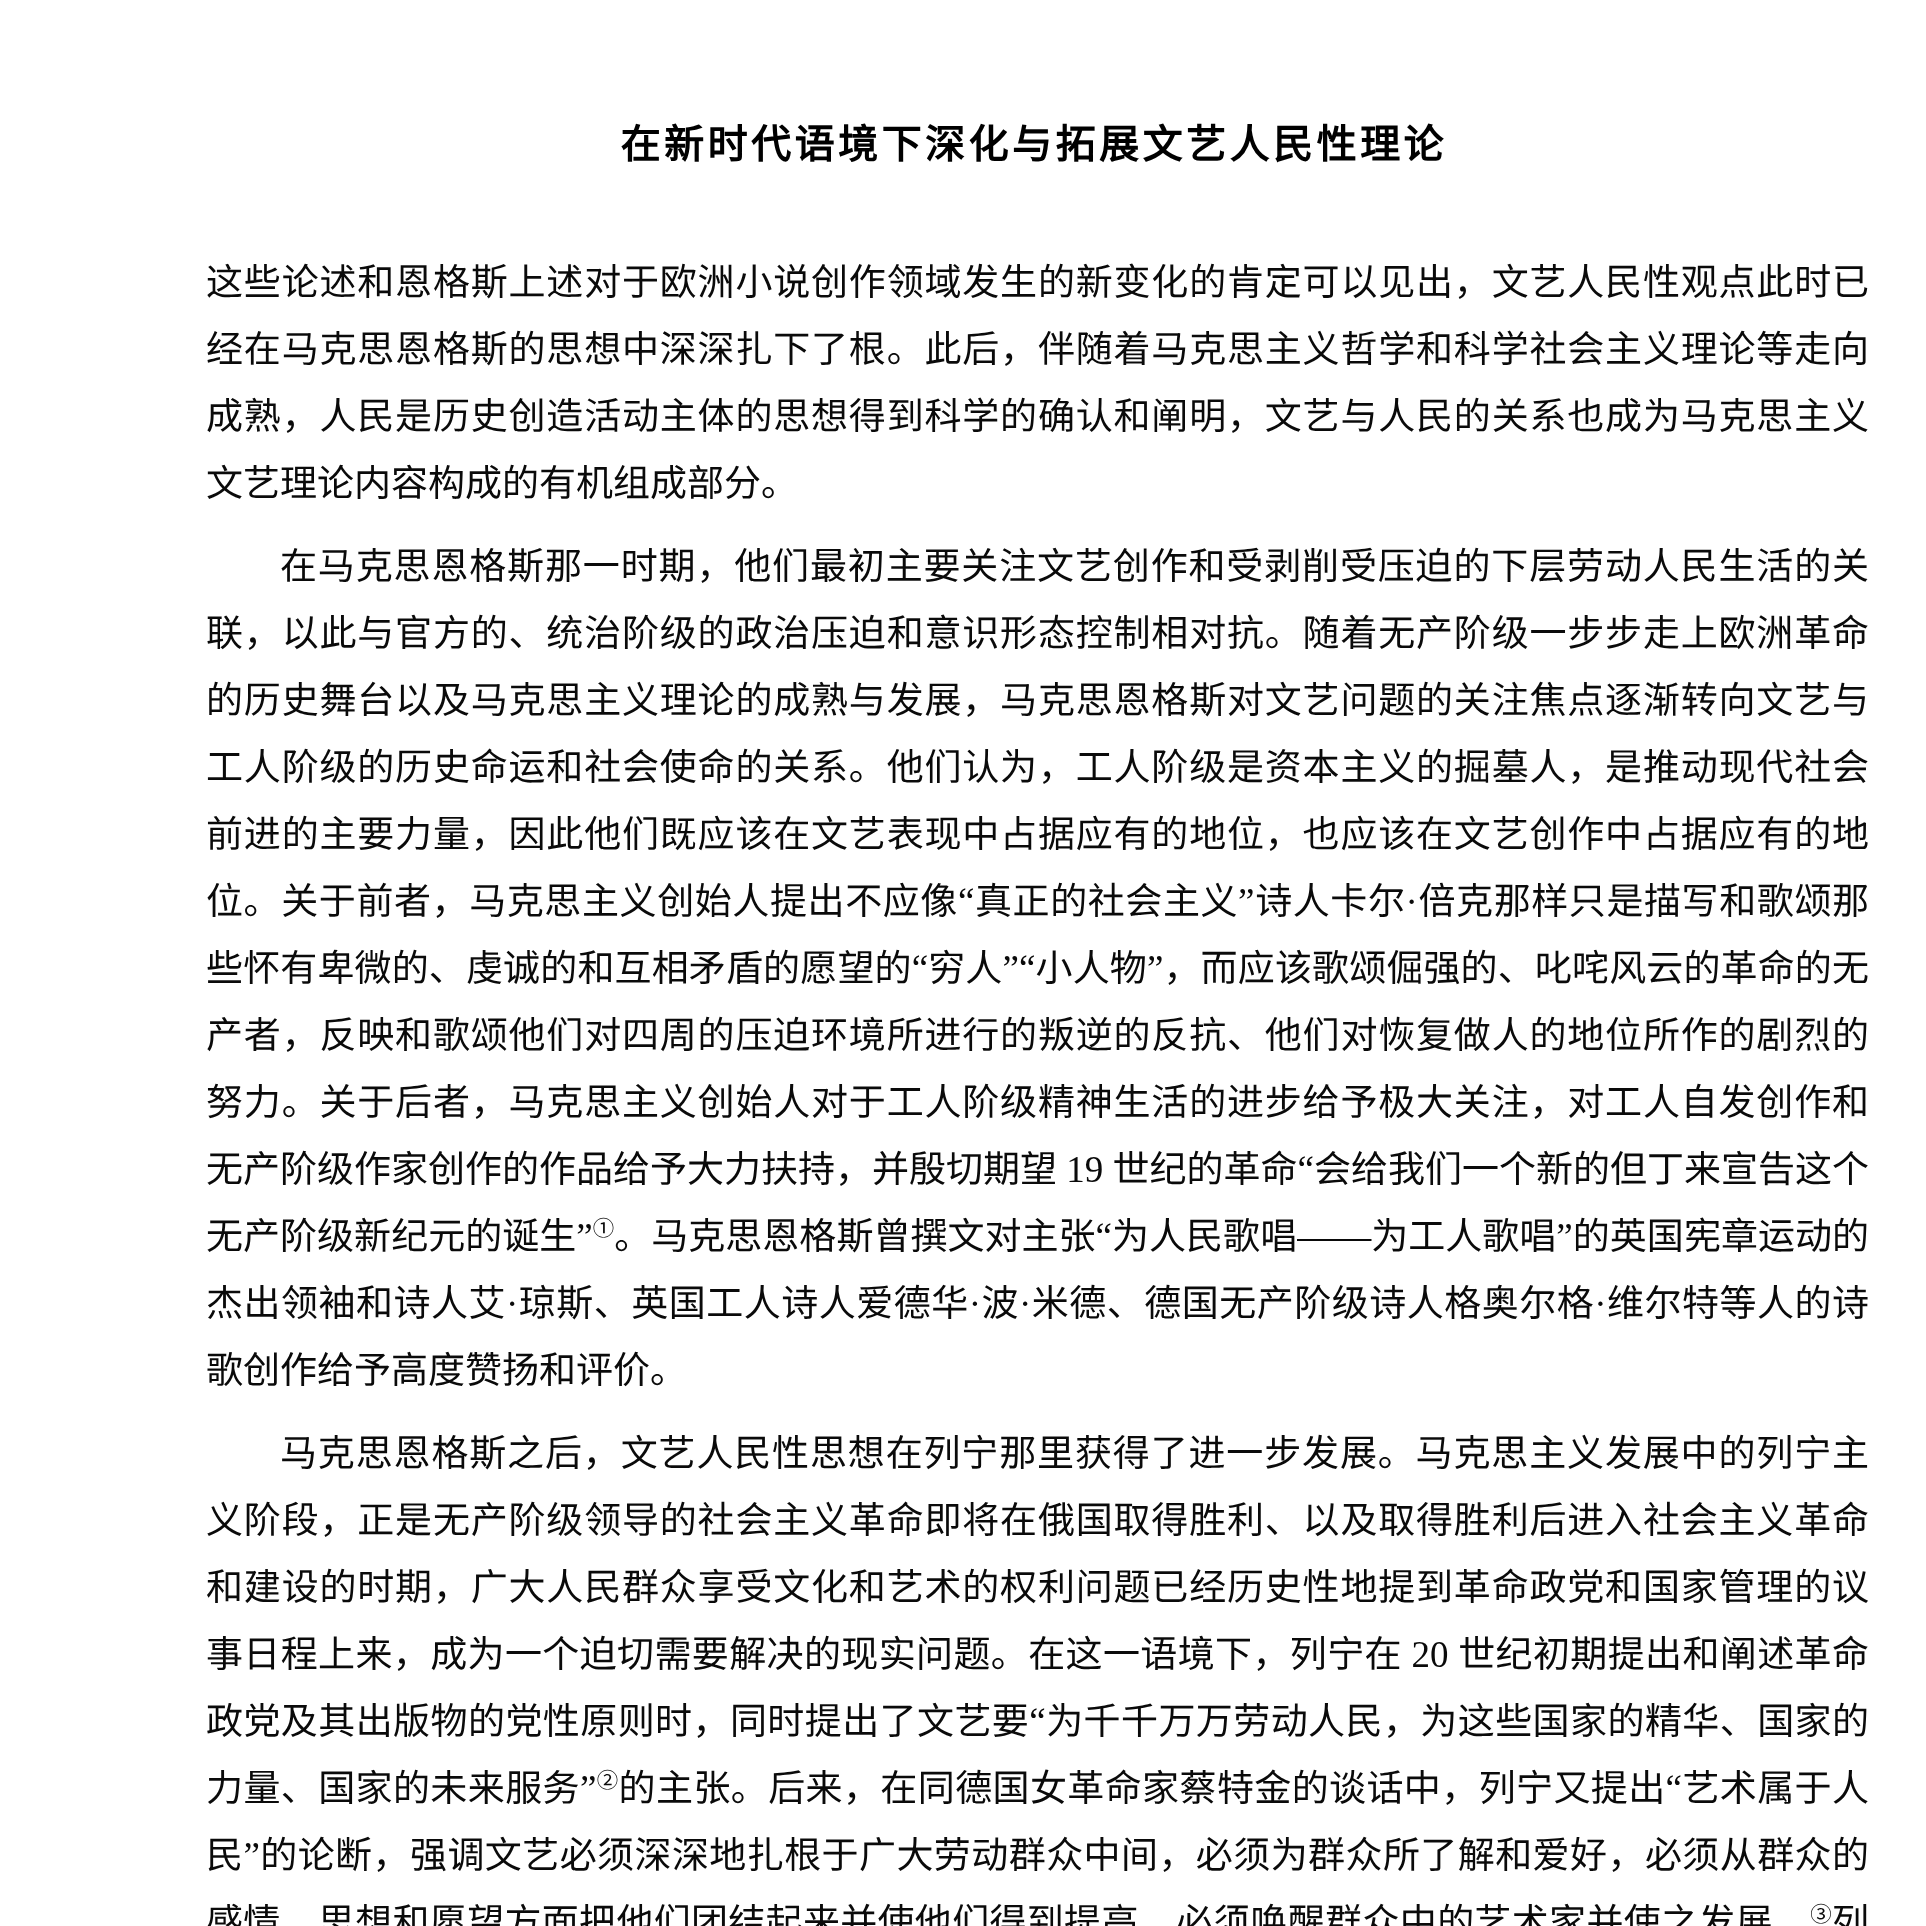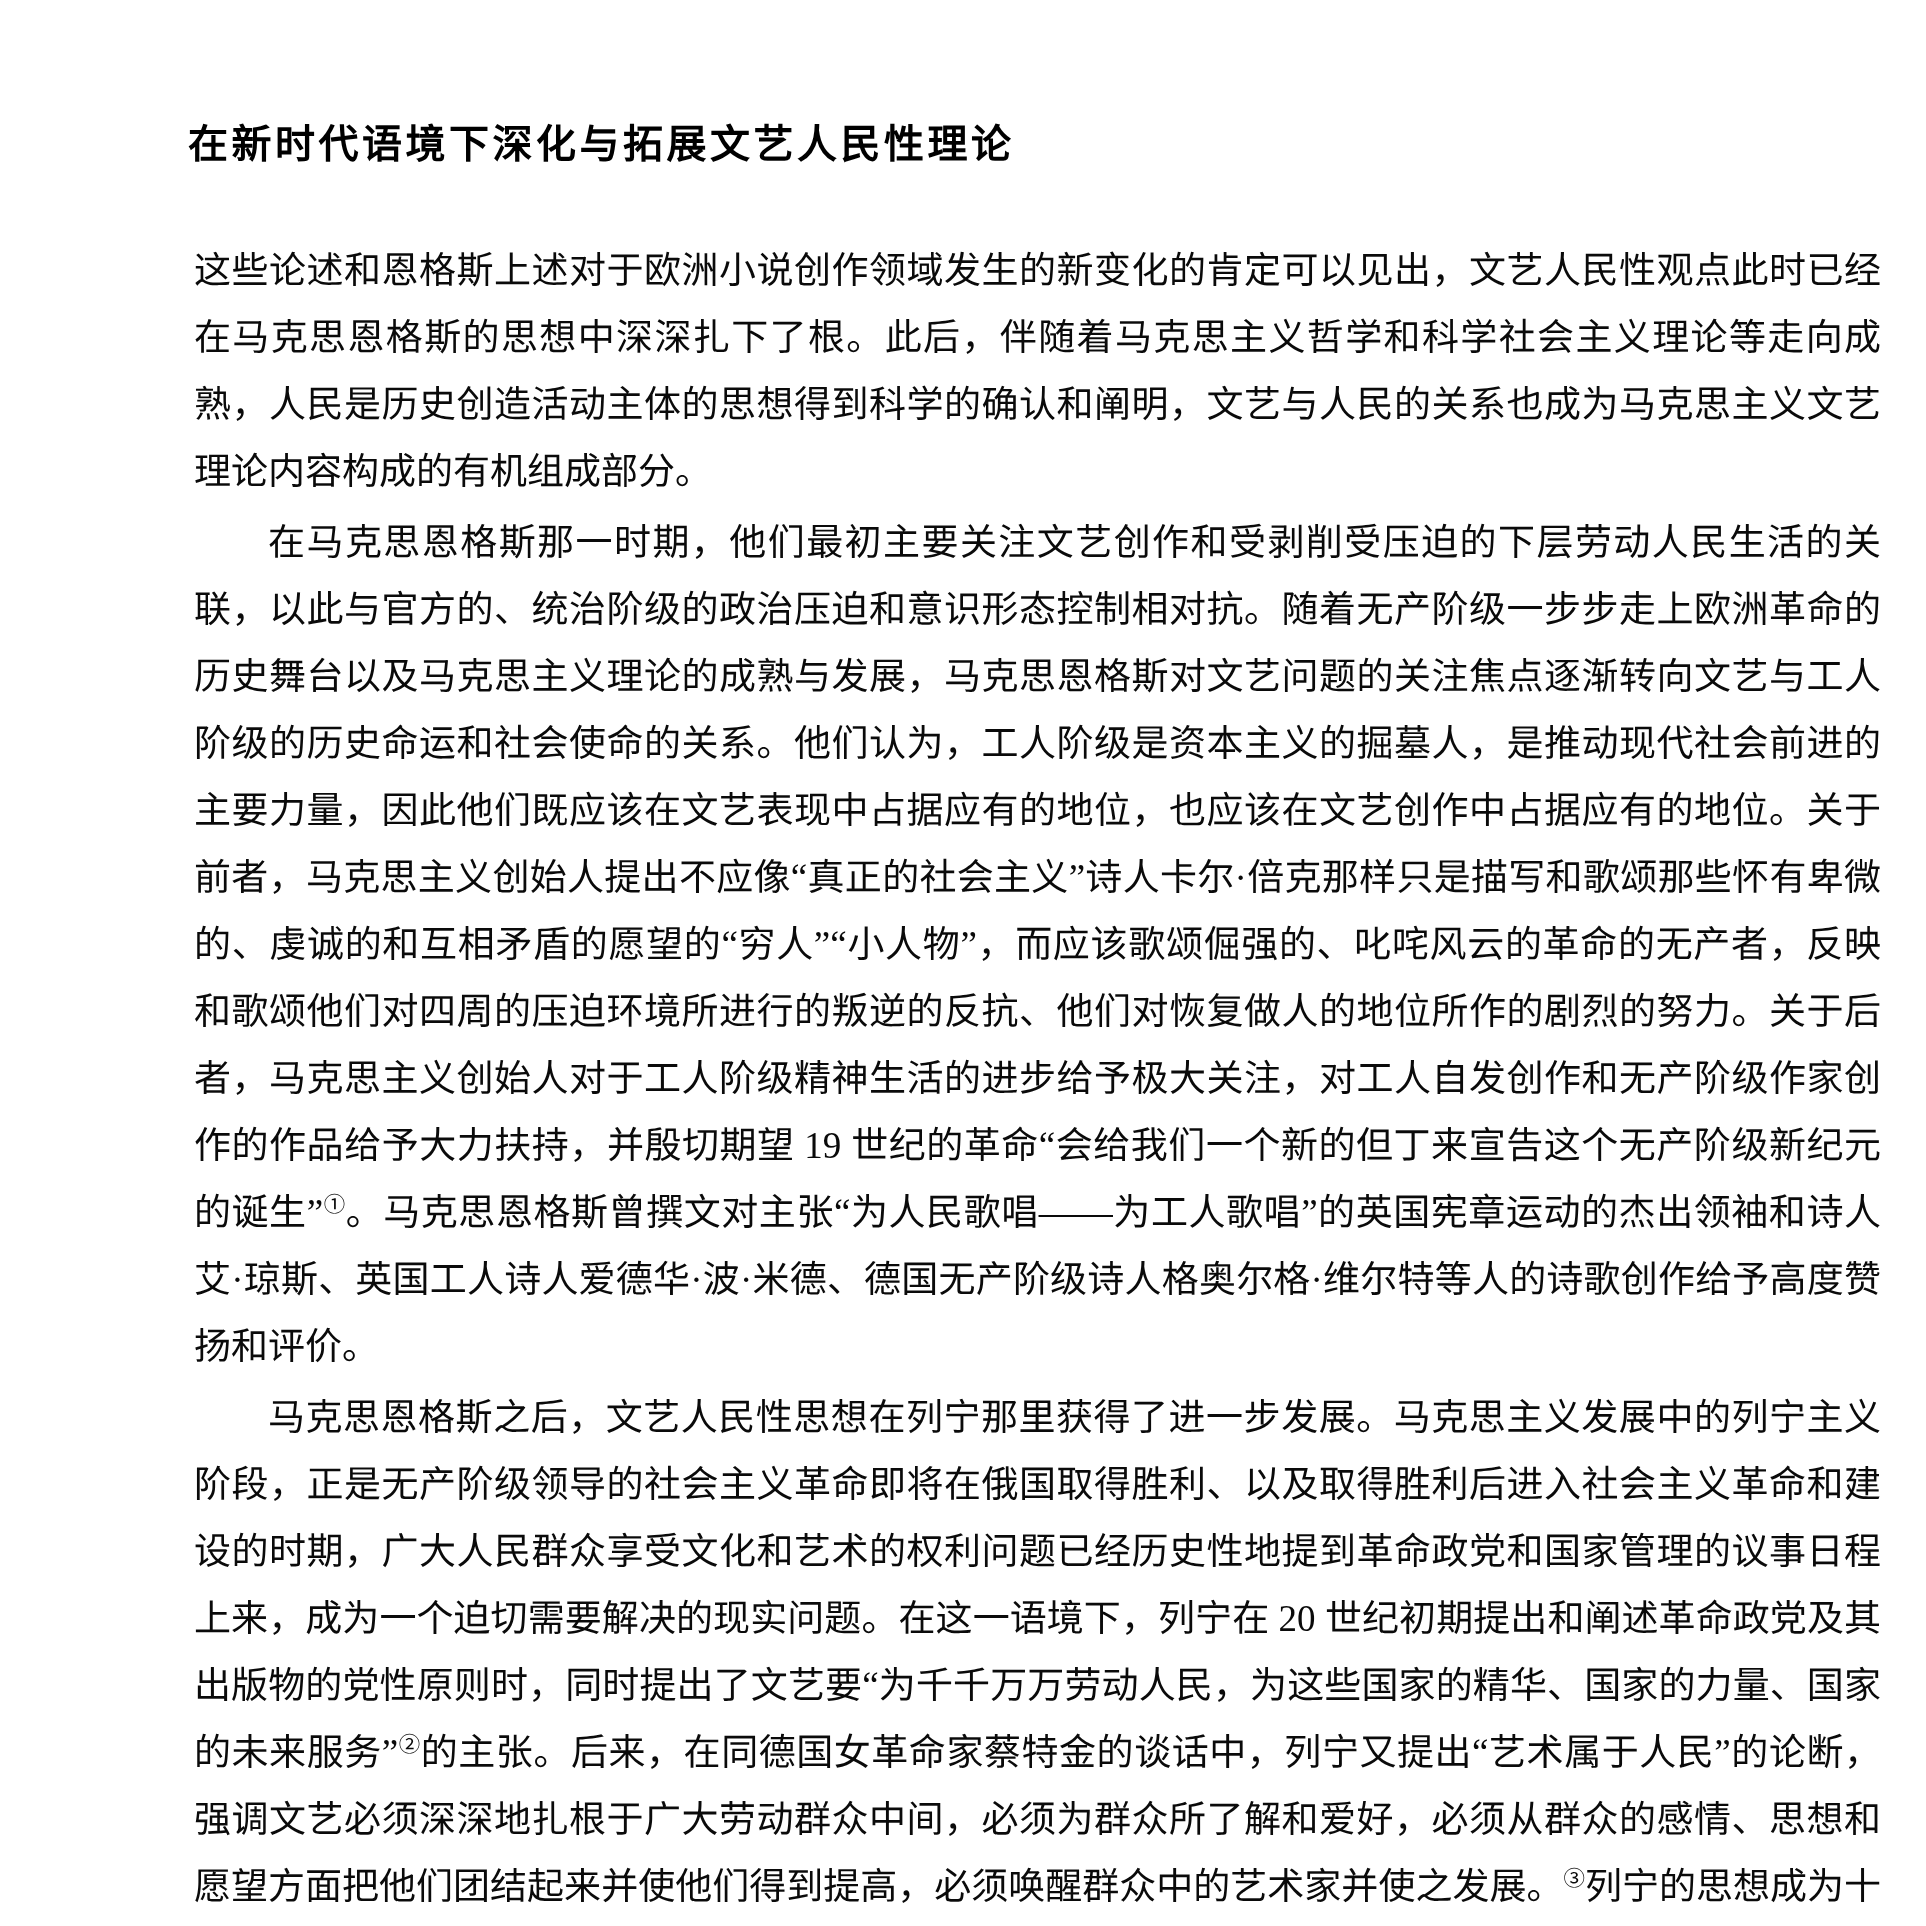--- a/index.html
+++ b/index.html
@@ -13,41 +13,41 @@
     height: 2782px;
     color: #000000;
     font-family: "Liberation Serif", "DejaVu Serif", serif;
     overflow: hidden;
   }
   .running-head {
     position: absolute;
     top: 112px;
     left: 188px;
     width: 1692px;
-    text-align: left;
+    text-align: center;
     font-family: "Liberation Sans", "DejaVu Sans", sans-serif;
     font-weight: bold;
     font-size: 40px;
     letter-spacing: 3.5px;
     color: #000000;
     white-space: nowrap;
   }
   .body-text {
     position: absolute;
     top: 233px;
     left: 190px;
     width: 1695px;
     font-size: 37px;
     line-height: 67px;
     text-align: justify;
     text-justify: inter-ideograph;
     color: #0a0a0a;
   }
   .body-text p {
-    margin: 4px;
+    margin: 16px;
     padding: 0;
   }
   .body-text p.indent {
     text-indent: 2em;
   }
   sup.fnref {
     font-size: 58%;
     vertical-align: super;
     line-height: 0;
   }

